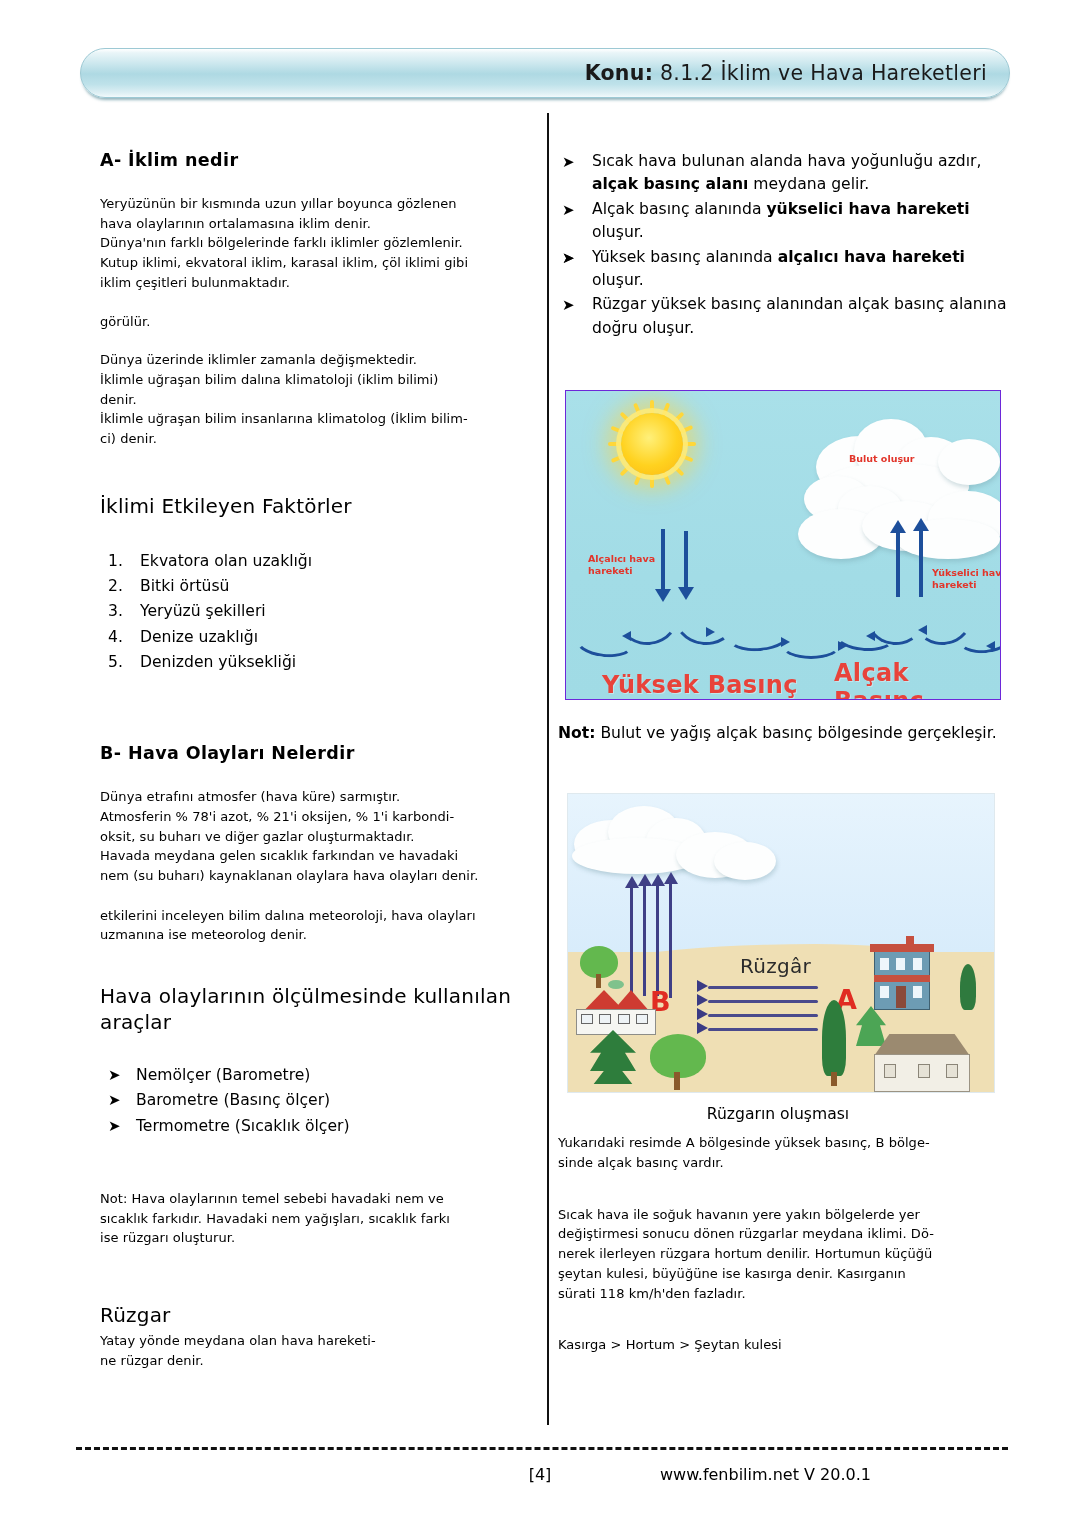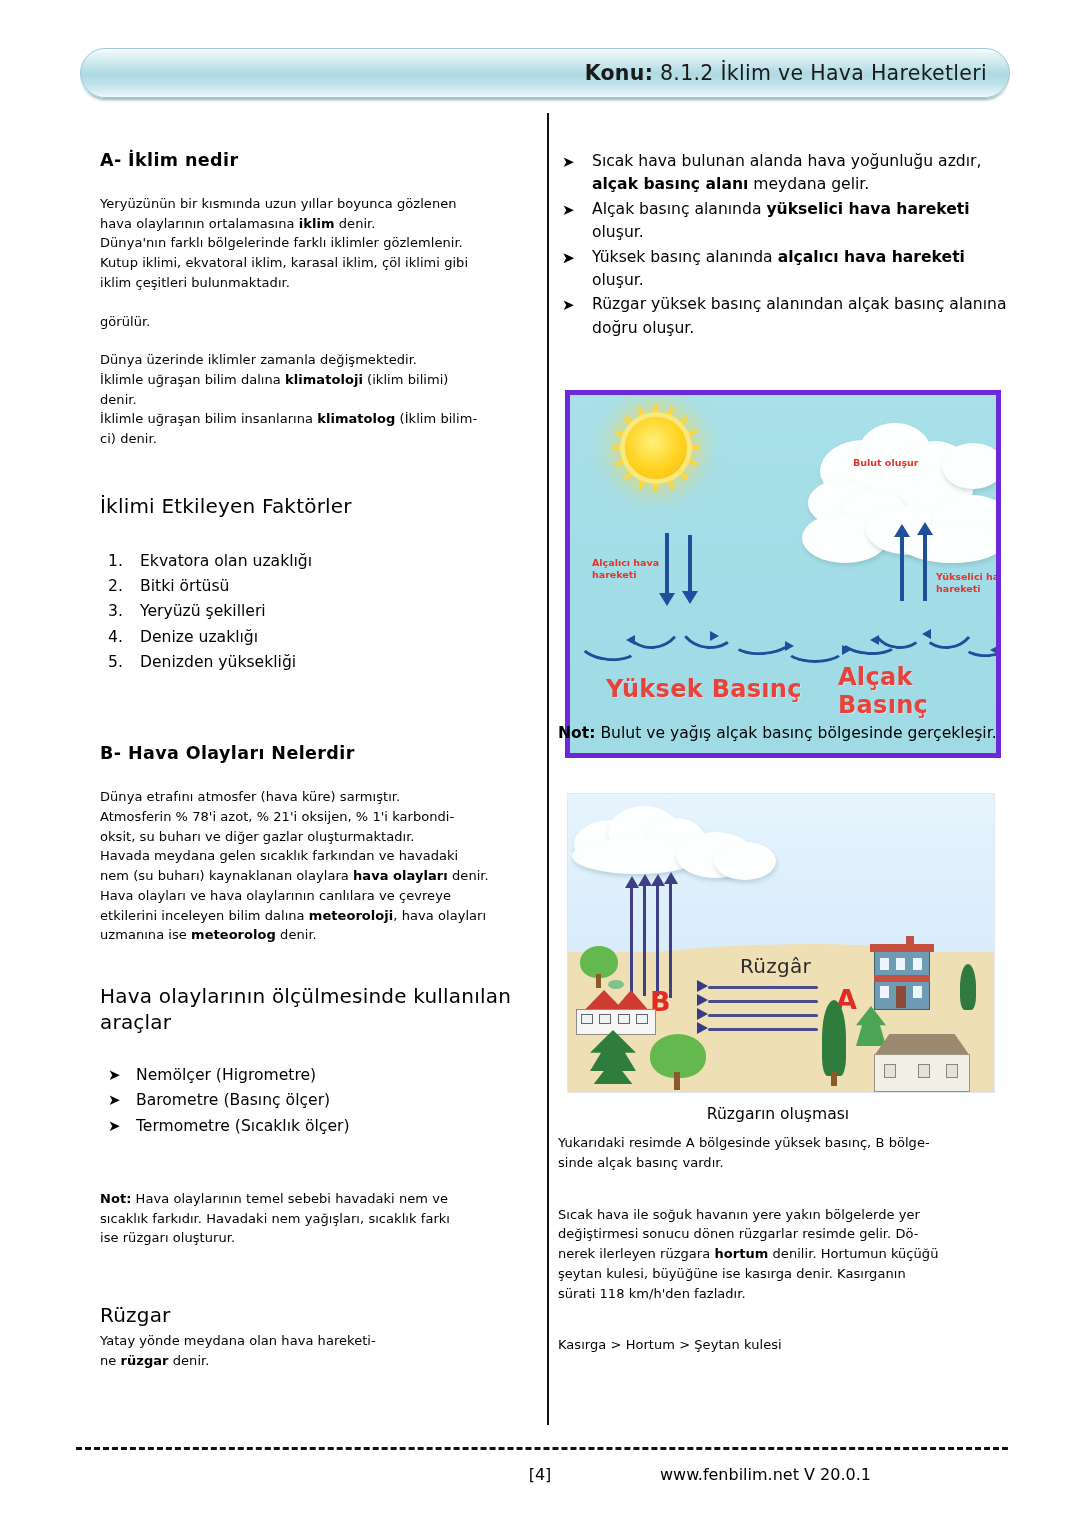--- a/index.html
+++ b/index.html
@@ -82,21 +82,21 @@
     letter-spacing: 0.2px;
     margin: 0 0 18px 0;
     line-height: 1.3;
   }
   p.body {
     font-size: 13px;
     line-height: 1.52;
     margin: 0 0 18px 0;
     letter-spacing: 0.05px;
   }
-  p.body b { font-weight: bold; text-align: center; }
+  p.body b { font-weight: normal; text-align: center; }
   p.tight { margin-bottom: 0; }
 
   ol.numlist {
     margin: 0; padding: 0 0 0 8px;
     list-style: none;
     counter-reset: numitem;
   }
   ol.numlist li {
     font-size: 15.6px;
     line-height: 1.62;
@@ -132,24 +132,24 @@
     padding-left: 34px;
     margin-bottom: 1px;
     line-height: 1.5;
   }
   ul.arrowlist.tight-r li .arw { left: 4px; }
 
   
   .fig1 {
     position: absolute;
     left: 565px; top: 390px;
-    width: 436px; height: 368px;
+    width: 436px; height: 310px;
     overflow: hidden;
     background: #a8dfe8;
-    border: 5px solid #6d28d9;
+    border: 1px solid #6d28d9;
   }
   .fig2 {
     position: absolute;
     left: 567px; top: 793px;
     width: 428px; height: 300px;
     overflow: hidden;
     background: #dff0fb;
     border: 1px solid #dfe9ee;
   }
   .note-under-fig1 {
@@ -383,33 +383,33 @@
   <div style="height:68px"></div>
 
   <div class="h-sec">B- Hava Olayları Nelerdir</div>
 
   <p class="body">
     <span>Dünya etrafını atmosfer (hava küre) sarmıştır.</span><br>
     <span>Atmosferin % 78'i azot, % 21'i oksijen, % 1'i karbondi-</span><br>
     <span>oksit, su buharı ve diğer gazlar oluşturmaktadır.</span><br>
     <span>Havada meydana gelen sıcaklık farkından ve havadaki</span><br>
     <span>nem (su buharı) kaynaklanan olaylara </span><b>hava olayları</b><span> denir.</span><br>
-    <span>Hava olayları ve hava olaylarının canlılara ve çevreye</span><br>
+    <br>
     <span>etkilerini inceleyen bilim dalına </span><b>meteoroloji</b><span>, hava olayları</span><br>
     <span>uzmanına ise </span><b>meteorolog</b><span> denir.</span>
   </p>
 
   <div style="height:20px"></div>
 
   <div class="h-sub">Hava olaylarının ölçülmesinde kullanılan araçlar</div>
 
   <div style="height:10px"></div>
 
   <ul class="arrowlist">
-    <li><span class="arw">➤</span><span>Nemölçer (Higrometre)</span></li>
+    <li><span class="arw">➤</span><span>Nemölçer (Barometre)</span></li>
     <li><span class="arw">➤</span><span>Barometre (Basınç ölçer)</span></li>
     <li><span class="arw">➤</span><span>Termometre (Sıcaklık ölçer)</span></li>
   </ul>
 
   <div style="height:50px"></div>
 
   <p class="body">
     <b>Not:</b><span> Hava olaylarının temel sebebi havadaki nem ve</span><br>
     <span>sıcaklık farkıdır. Havadaki nem yağışları, sıcaklık farkı</span><br>
     <span>ise rüzgarı oluşturur.</span>
@@ -604,21 +604,21 @@
 <div class="right-text-block">
   <p class="body">
     <span>Yukarıdaki resimde A bölgesinde yüksek basınç, B bölge-</span><br>
     <span>sinde alçak basınç vardır.</span>
   </p>
 
   <div style="height:14px"></div>
 
   <p class="body">
     <span>Sıcak hava ile soğuk havanın yere yakın bölgelerde yer</span><br>
-    <span>değiştirmesi sonucu dönen rüzgarlar resimde gelir. Dö-</span><br>
+    <span>değiştirmesi sonucu dönen rüzgarlar meydana iklimi. Dö-</span><br>
     <span>nerek ilerleyen rüzgara </span><b>hortum</b><span> denilir. Hortumun küçüğü</span><br>
     <span>şeytan kulesi, büyüğüne ise kasırga denir. Kasırganın</span><br>
     <span>sürati 118 km/h'den fazladır.</span>
   </p>
 
   <div style="height:14px"></div>
 
   <p class="body tight">Kasırga &gt; Hortum &gt; Şeytan kulesi</p>
 </div>
 

